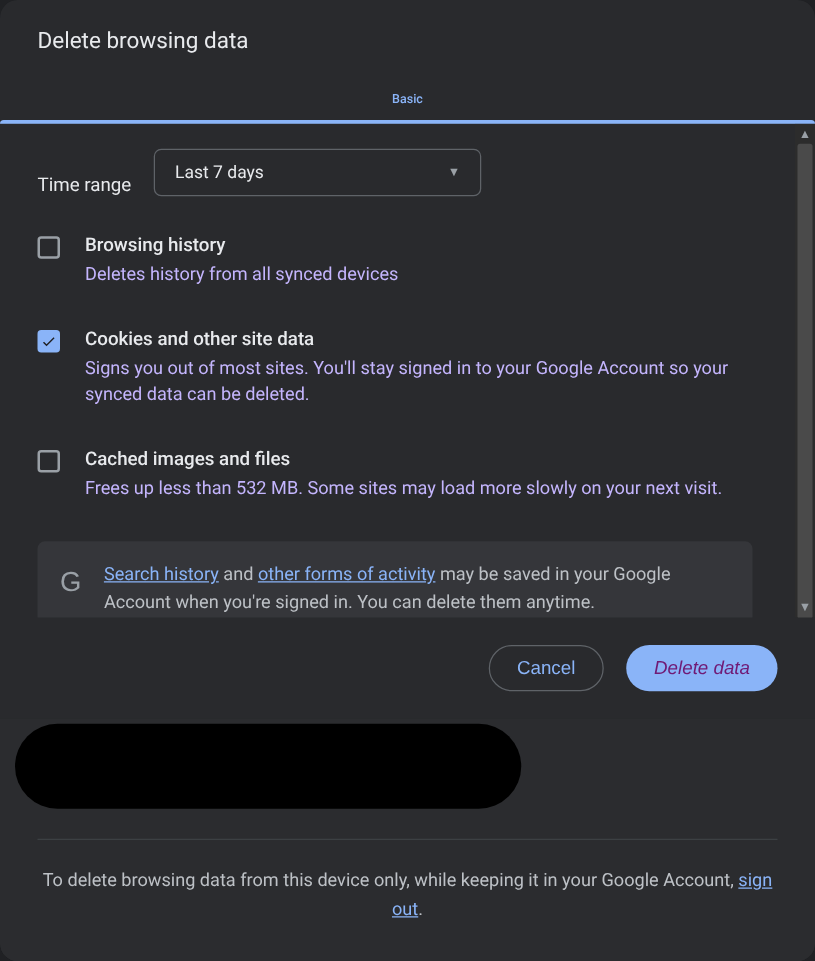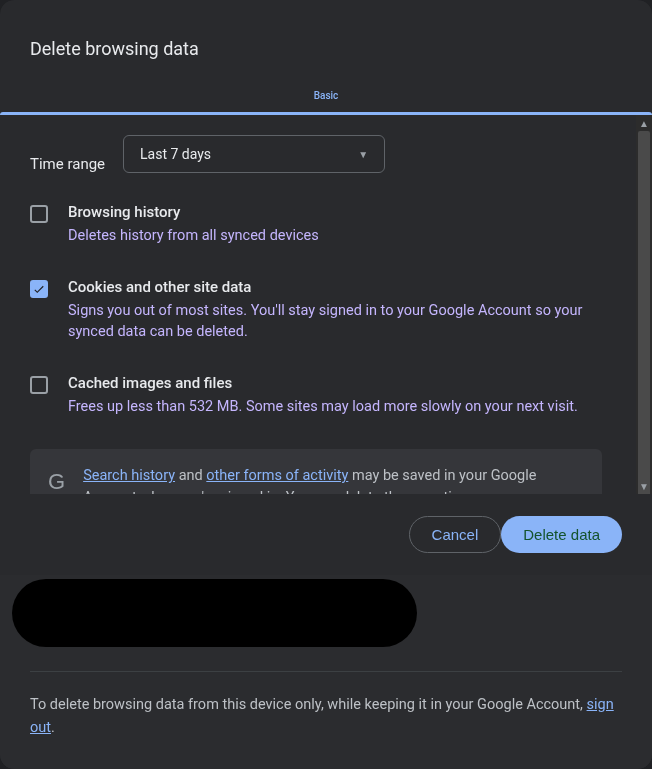--- a/index.html
+++ b/index.html
@@ -15,21 +15,21 @@
     .dialog {
       width: 100%;
       height: 100%;
       display: flex;
       flex-direction: column;
       background: #292a2d;
       border-radius: 14px;
       overflow: hidden;
     }
     .header {
-      padding: 38px 30px 0 30px;
+      padding: 22px 30px 0 30px;
     }
     .title {
       font-size: 18px;
       font-weight: 400;
       color: #e8eaed;
       margin-bottom: 19px;
     }
     .tabs {
       display: flex;
       border-bottom: 1px solid #3c4043;
@@ -149,45 +149,47 @@
       color: #9aa0a6;
       font-family: Arial, sans-serif;
       margin-top: 4px;
     }
     .info-text { font-size: 14.5px; color: #bdc1c6; line-height: 1.5; }
     .link { color: #8ab4f8; text-decoration: underline; cursor: pointer; margin-top: 27px; }
 
     .footer-buttons {
       display: flex;
       justify-content: flex-end;
-      gap: 0;
+      gap: 18px;
       padding: 22px 30px 22px 30px;
       border-top: 0;
     }
     .btn {
       border-radius: 30px;
       padding: 9px 22px;
       font-size: 15px;
       font-weight: 500;
       cursor: pointer;
       border: none;
     }
     .btn-cancel {
       background: transparent;
       border: 1px solid #5f6368;
       color: #8ab4f8;
     }
     .btn-primary {
       background: #8ab4f8;
-      color: #14532d;
+      color: #701a75;
+      font-style: italic;
     }
 
     .lower-section {
       background: #2b2c2f;
       padding: 0 30px 30px 30px;
+      text-align: center;
     }
     .redact {
       width: 405px;
       height: 68px;
       background: #000;
       border-radius: 38px;
       margin-top: 4px;
       margin-bottom: 24px;
       margin-left: -18px;
     }

